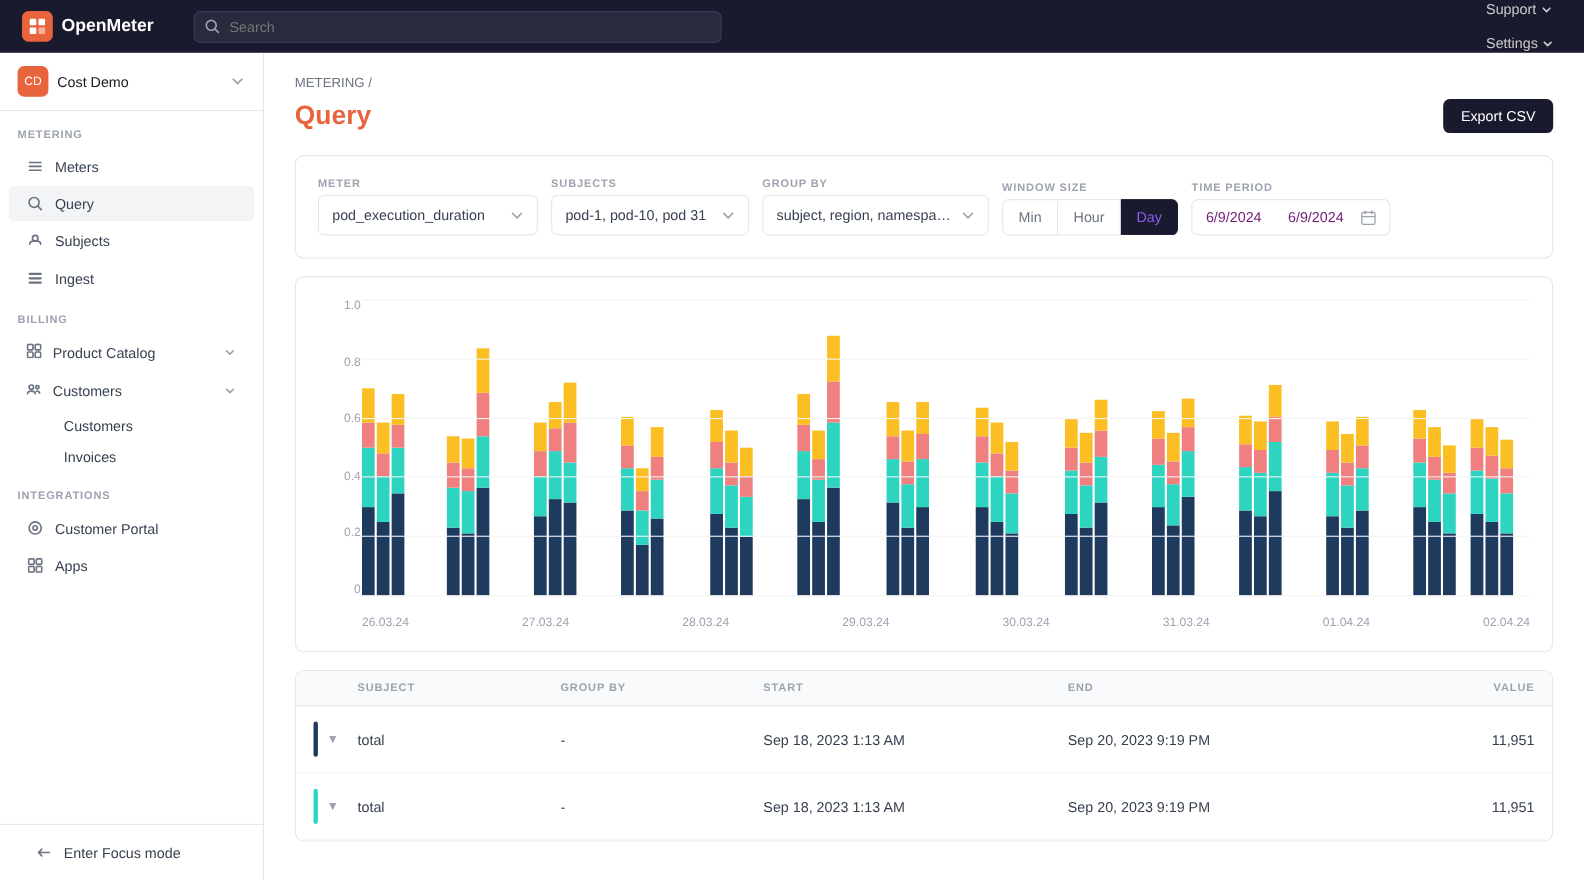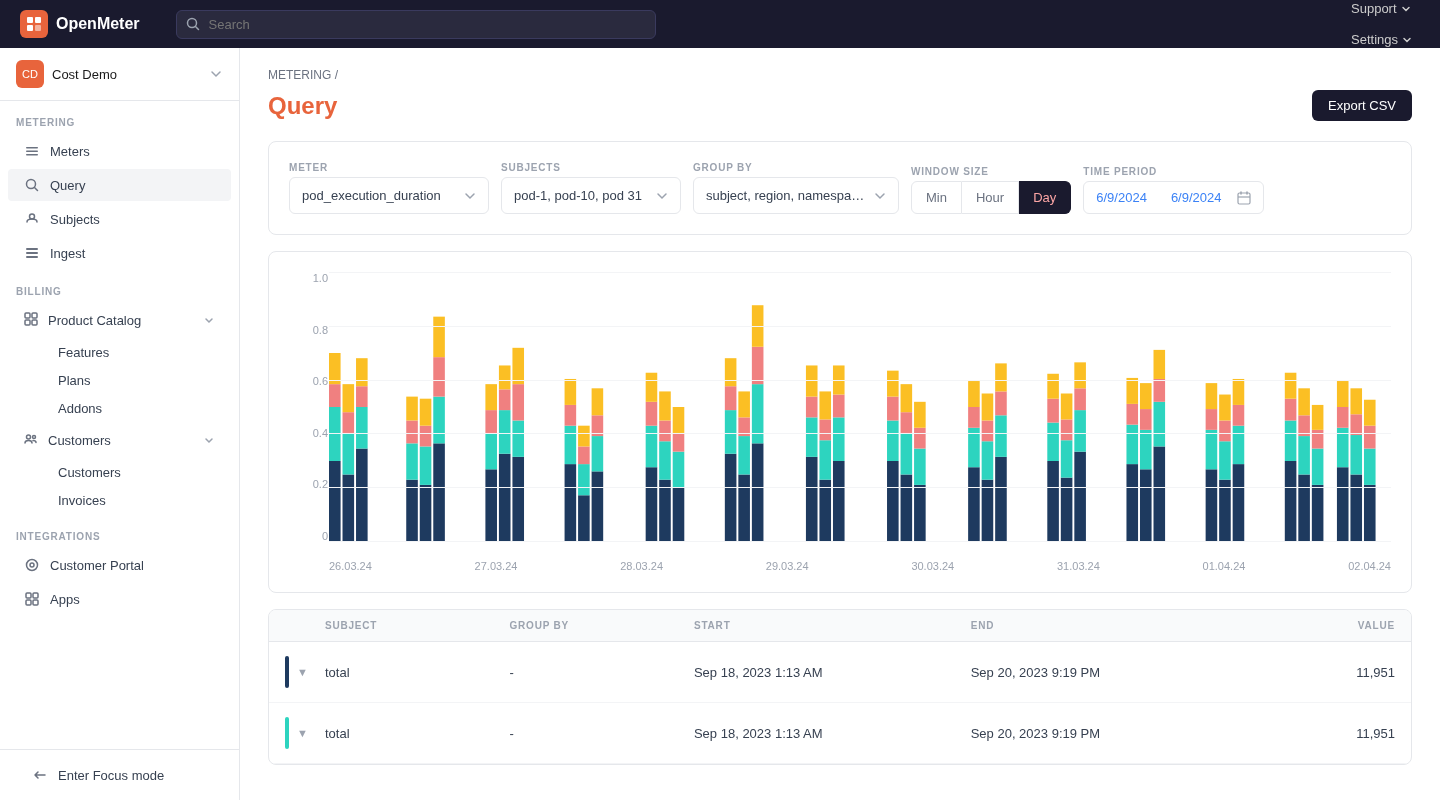--- a/index.html
+++ b/index.html
@@ -46,23 +46,23 @@
     
     .query-panel { background: #fff; border: 1px solid #e5e7eb; border-radius: 8px; padding: 20px; margin-bottom: 16px; }
     .query-controls { display: flex; gap: 12px; align-items: flex-end; flex-wrap: wrap; }
     .control-group { display: flex; flex-direction: column; gap: 4px; }
     .control-label { font-size: 10px; font-weight: 600; color: #9ca3af; text-transform: uppercase; letter-spacing: 0.08em; }
     .control-select { border: 1px solid #e5e7eb; border-radius: 6px; padding: 10px 12px; font-size: 13px; color: #374151; background: #fff; cursor: pointer; display: flex; align-items: center; gap: 8px; min-width: 160px; }
     .window-size-group { display: flex; gap: 0; }
     .window-btn { border: 1px solid #e5e7eb; padding: 8px 14px; font-size: 13px; color: #6b7280; background: #fff; cursor: pointer; }
     .window-btn:first-child { border-radius: 6px 0 0 6px; }
     .window-btn:last-child { border-radius: 0 6px 6px 0; }
-    .window-btn.active { background: #1a1a2e; color: #fca5a5; border-color: #1a1a2e; }
+    .window-btn.active { background: #1a1a2e; color: #8b5cf6; border-color: #1a1a2e; }
     .window-btn:not(:first-child) { border-left: none; }
-    .time-range { display: flex; align-items: center; gap: 8px; border: 1px solid #e5e7eb; border-radius: 6px; padding: 8px 12px; font-size: 13px; color: #3b82f6; }
+    .time-range { display: flex; align-items: center; gap: 8px; border: 1px solid #e5e7eb; border-radius: 6px; padding: 8px 12px; font-size: 13px; color: #701a75; }
 
     
     .chart-panel { background: #fff; border: 1px solid #e5e7eb; border-radius: 8px; padding: 20px; margin-bottom: 16px; }
     .chart-area { position: relative; height: 300px; }
     .chart-y-axis { position: absolute; left: 12px; top: 0; bottom: 30px; width: 35px; display: flex; flex-direction: column; justify-content: space-between; align-items: flex-end; padding-right: 8px; }
     .y-label { font-size: 11px; color: #9ca3af; }
     .chart-content { position: absolute; left: 40px; right: 0; top: 0; bottom: 30px; }
     .chart-x-axis { position: absolute; left: 40px; right: 0; bottom: 0; display: flex; justify-content: space-between; }
     .x-label { font-size: 11px; color: #9ca3af; }
     .grid-lines { position: absolute; left: 0; right: 0; top: 0; bottom: 0; display: flex; flex-direction: column; justify-content: space-between; pointer-events: none; }
@@ -182,31 +182,20 @@
             <rect x="1" y="8" width="5" height="5" rx="1" stroke="#6b7280" stroke-width="1.5"></rect>
             <rect x="8" y="8" width="5" height="5" rx="1" stroke="#6b7280" stroke-width="1.5"></rect>
           </svg>
       </span>
       <span>Product Catalog</span>
       <svg class="chevron" width="12" height="12" viewBox="0 0 12 12" fill="none">
           <path d="M9 4L6 7L3 4" stroke="#9ca3af" stroke-width="1.5" stroke-linecap="round"></path>
         </svg>
     </div>
 
-    <div class="sidebar-sub">
-      <div class="sidebar-item">
-        <span>Features</span>
-      </div>
-      <div class="sidebar-item">
-        <span>Plans</span>
-      </div>
-      <div class="sidebar-item">
-        <span>Addons</span>
-      </div>
-    </div>
 
     <div class="sidebar-group-header">
       <span class="item-icon">
         <svg width="14" height="14" viewBox="0 0 14 14" fill="none">
             <path d="M1 11c0-2 1.5-2.5 3.5-2.5S8 9 8 11" stroke="#6b7280" stroke-width="1.5" stroke-linecap="round"></path>
             <circle cx="4.5" cy="5" r="2" stroke="#6b7280" stroke-width="1.5"></circle>
             <path d="M9 8.5c2 0 3 0.5 3 2" stroke="#6b7280" stroke-width="1.5" stroke-linecap="round"></path>
             <circle cx="10" cy="5" r="1.5" stroke="#6b7280" stroke-width="1.5"></circle>
           </svg>
       </span>

